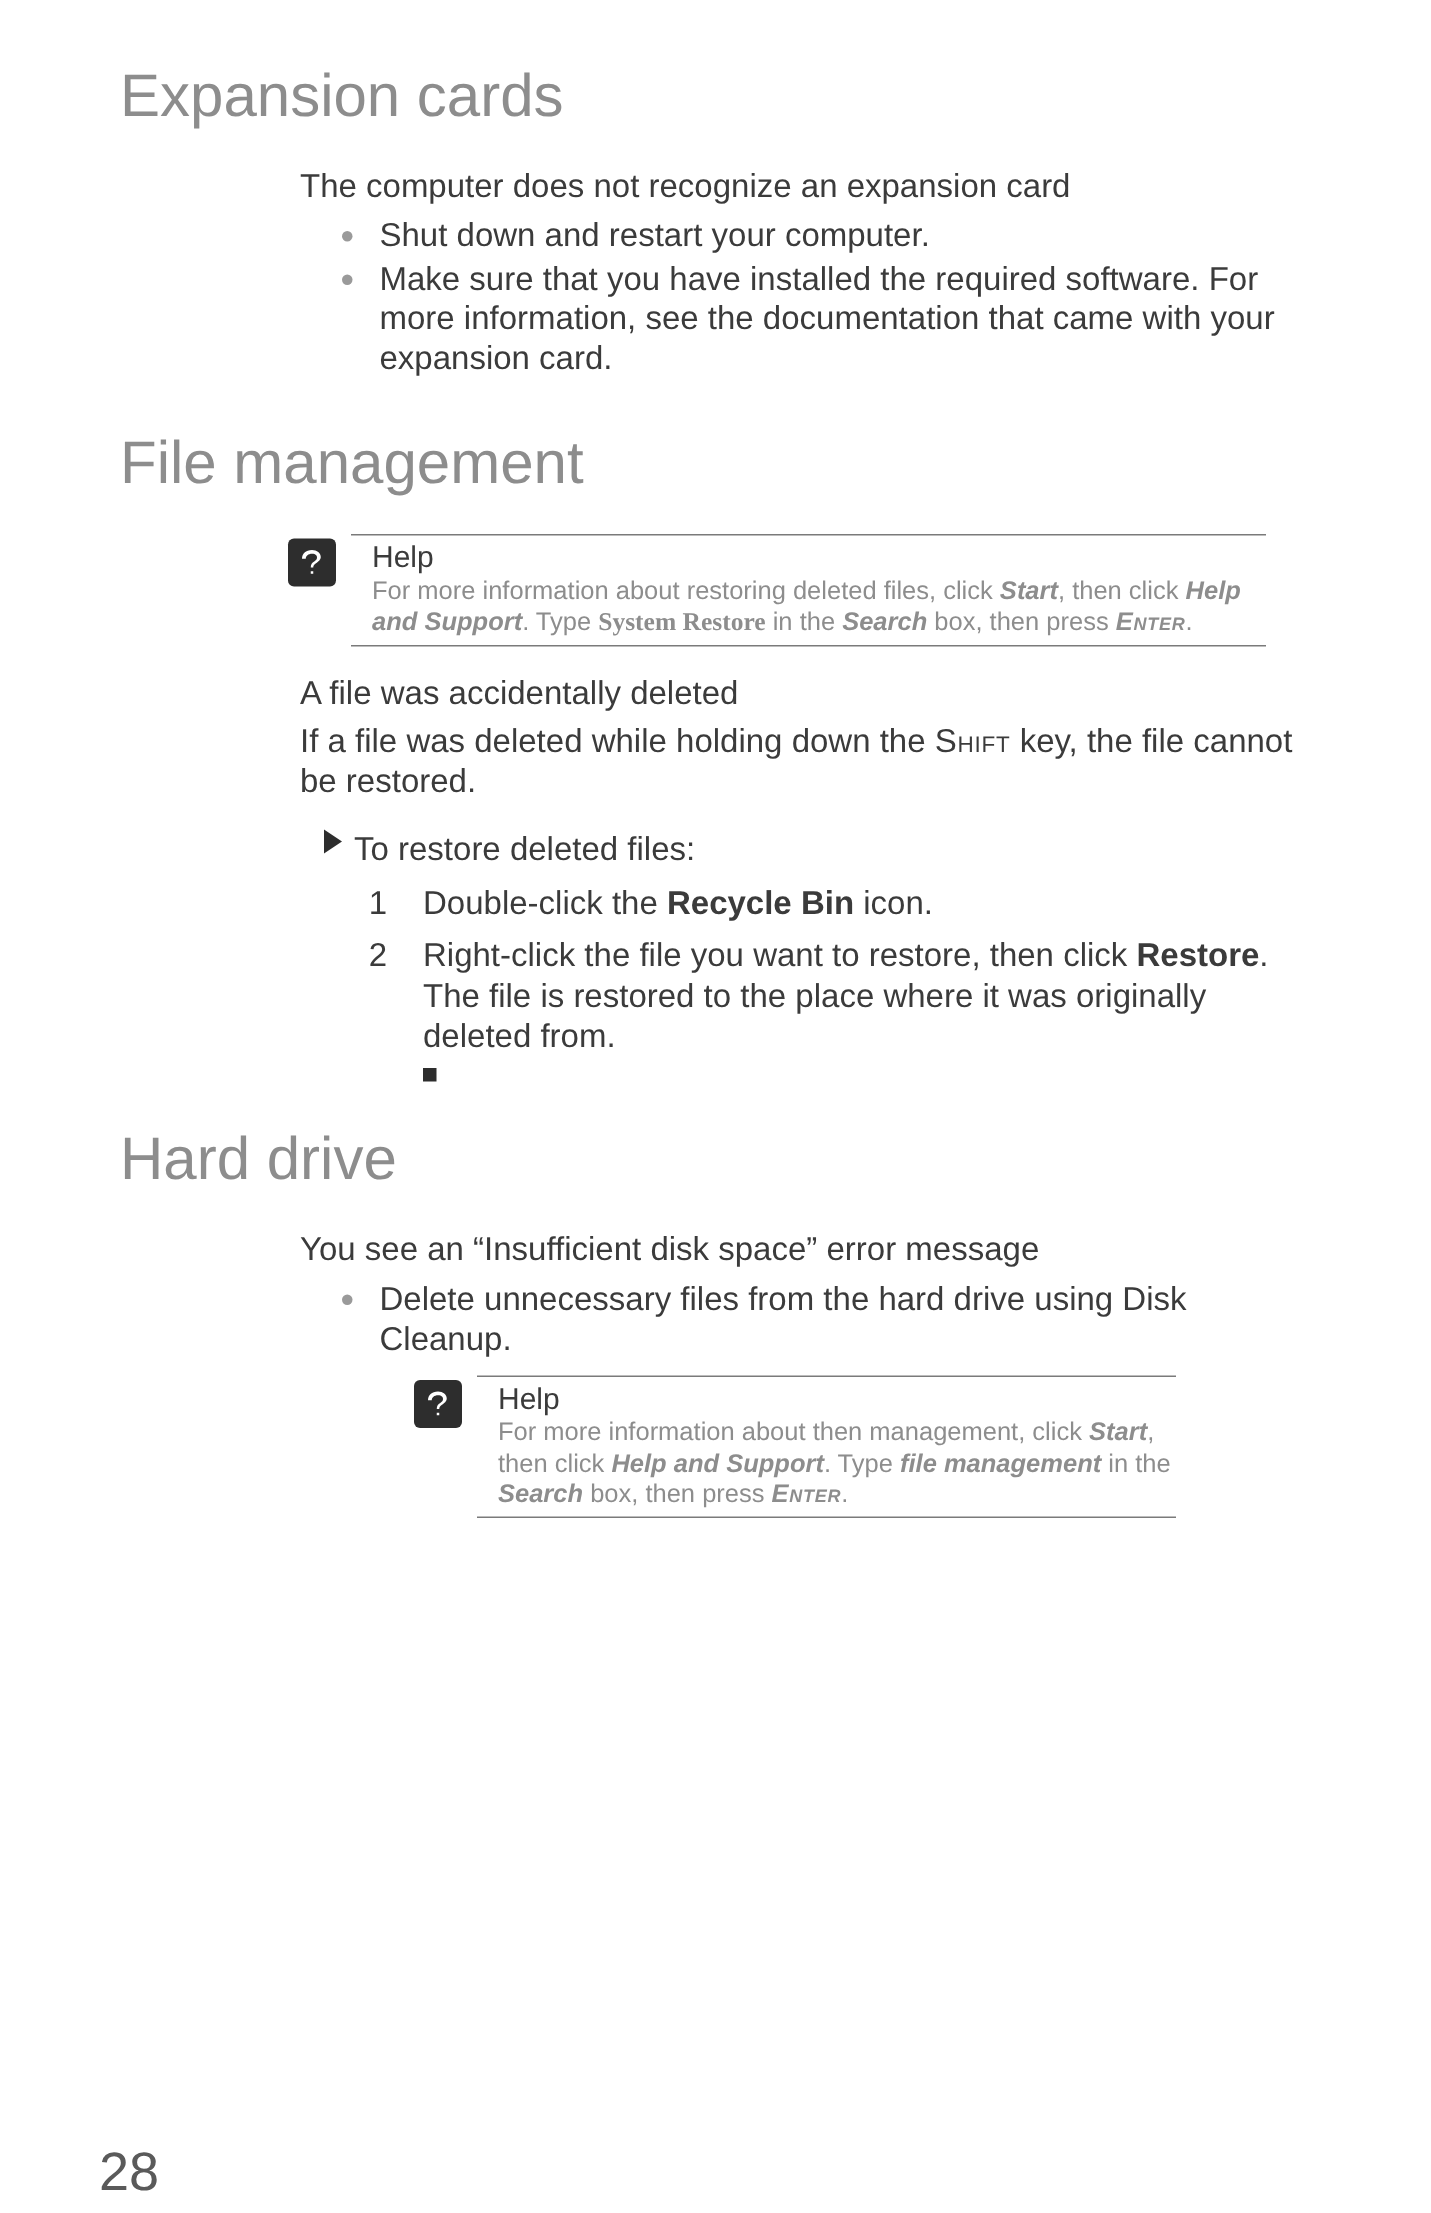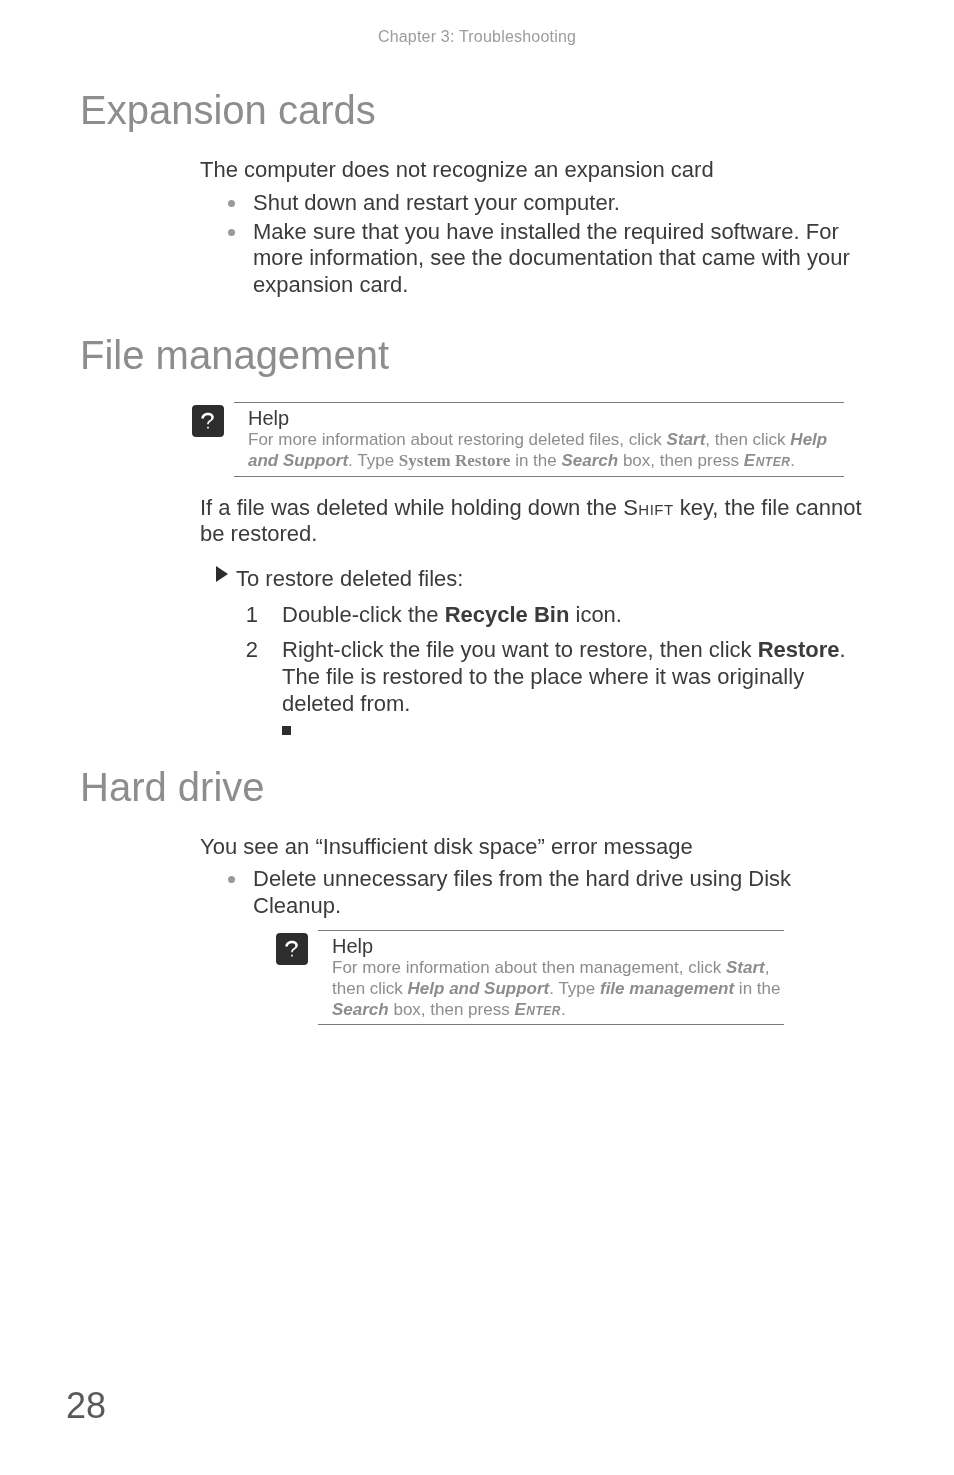--- a/index.html
+++ b/index.html
@@ -142,21 +142,20 @@
     font-size: 36px;
     color: #5a5a5a;
     font-weight: 300;
   }
 </style>
 </head>
 <body>
 
 <div class="page">
 
-  <div class="running-head">Chapter 3: Troubleshooting</div>
 
   <h1 class="section">Expansion cards</h1>
   <div class="col">
     <div class="subhead">The computer does not recognize an expansion card</div>
     <ul class="bullets">
       <li>
         <span class="dot"></span>
         <span class="bullet-text">Shut down and restart your computer.</span>
       </li>
       <li>
@@ -180,20 +179,21 @@
         <div class="help-title">Help</div>
         <div class="help-body">
           <span>For more information about restoring deleted files, click </span><span class="kw">Start</span><span>, then click </span><span class="kw">Help and Support</span><span>. Type </span><span class="type-serif">System Restore</span><span> in the </span><span class="kw">Search</span><span> box, then press </span><span class="kw smallcaps">Enter</span><span>.</span>
         </div>
       </div>
     </div>
     <div class="help-hr bottom"></div>
   </div>
 
   <div class="col" style="margin-top:18px">
+    <div class="subhead">A file was accidentally deleted</div>
     <div class="body">
       <span>If a file was deleted while holding down the </span><span class="smallcaps">Shift</span><span> key, the file cannot be restored.</span>
     </div>
 
     <div class="step-head">
       <span class="tri"></span>
       <span>To restore deleted files:</span>
     </div>
 
     <ol class="steps">

